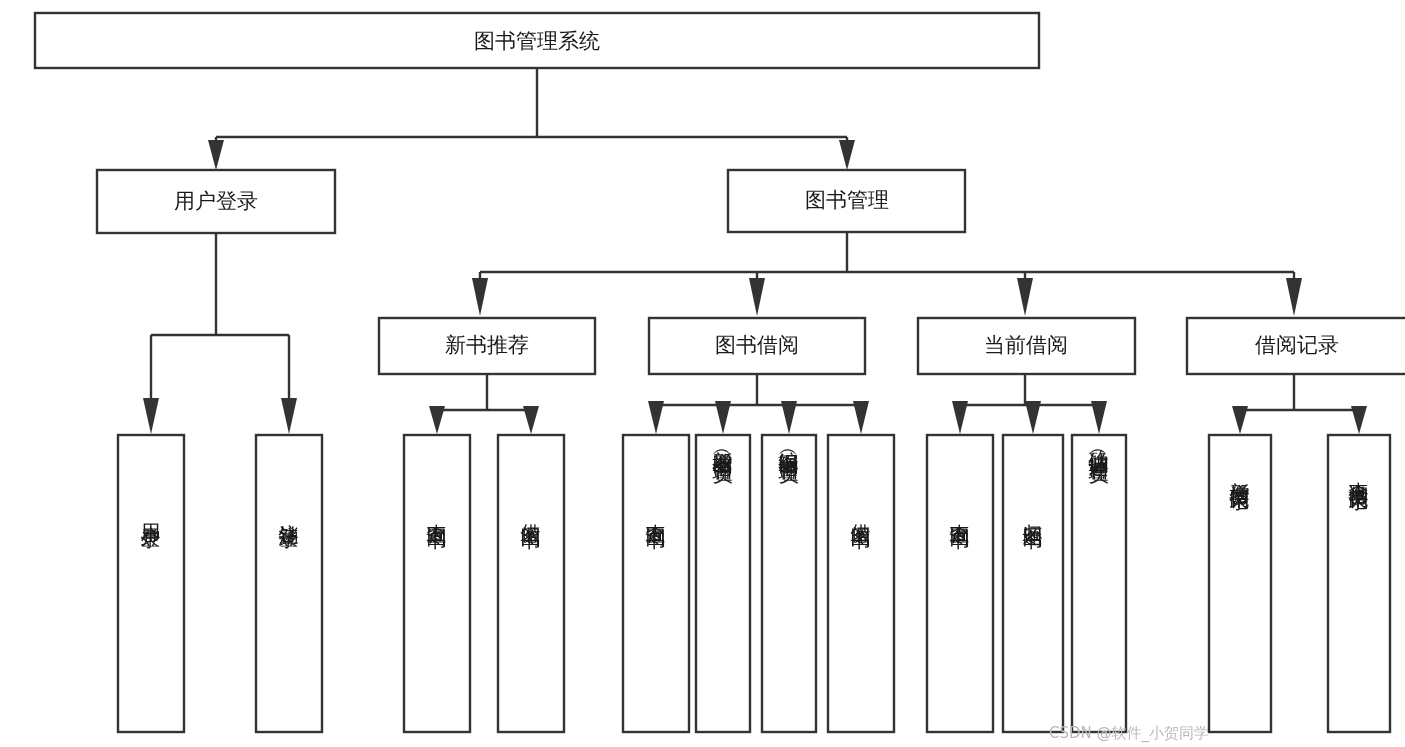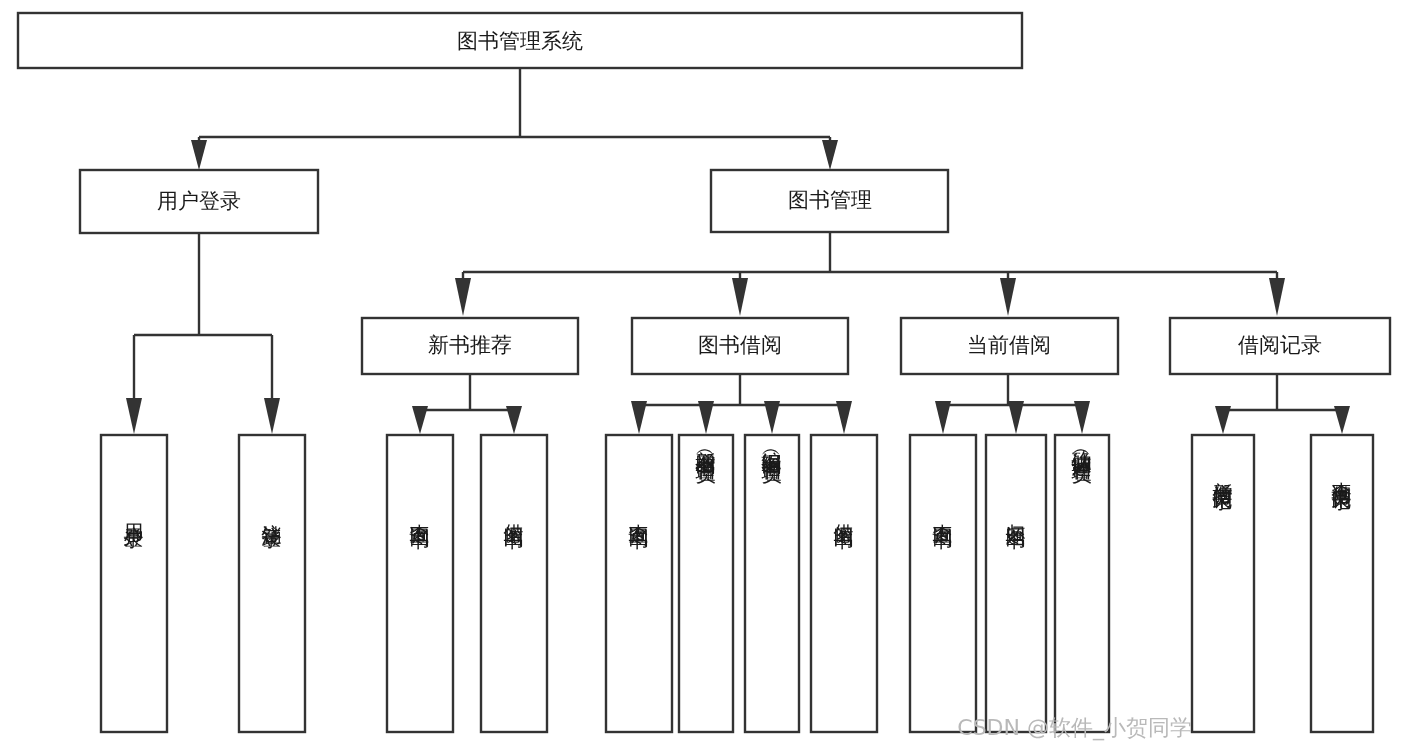--- a/index.html
+++ b/index.html
@@ -11,20 +11,21 @@
     width: 1405px;
     height: 747px;
     font-family: "DejaVu Sans", "Liberation Sans", sans-serif;
     overflow: hidden;
   }
   #diagram-root {
     position: relative;
     width: 1200px;
     height: 747px;
     background: #ffffff;
+    margin-left: 17px;
   }
   svg.flow {
     position: absolute;
     top: 0;
     left: 0;
     width: 1405px;
     height: 747px;
   }
   .node-box {
     fill: #ffffff;
@@ -53,21 +54,21 @@
   }
   .arrow-head {
     fill: #333333;
     stroke: none;
   }
   .watermark {
     position: absolute;
     right: 8px;
     bottom: 4px;
     color: #b9b9b9;
-    font-size: 22px;
+    font-size: 15px;
     font-family: "DejaVu Sans", "Liberation Sans", sans-serif;
     white-space: nowrap;
     user-select: none;
   }
 </style>
 </head>
 <body>
 
 <div id="diagram-root">
 

